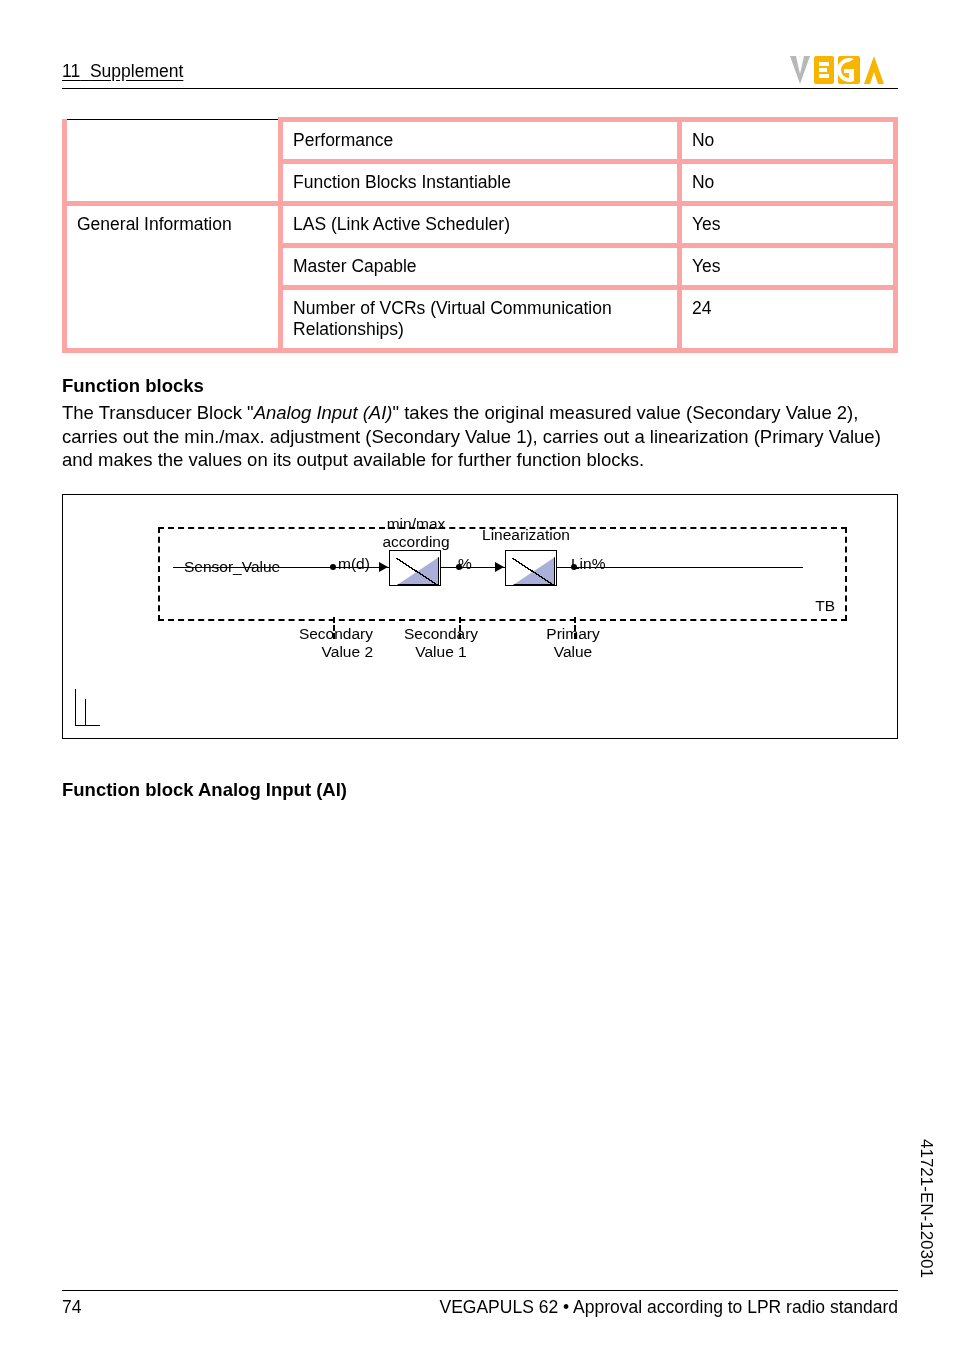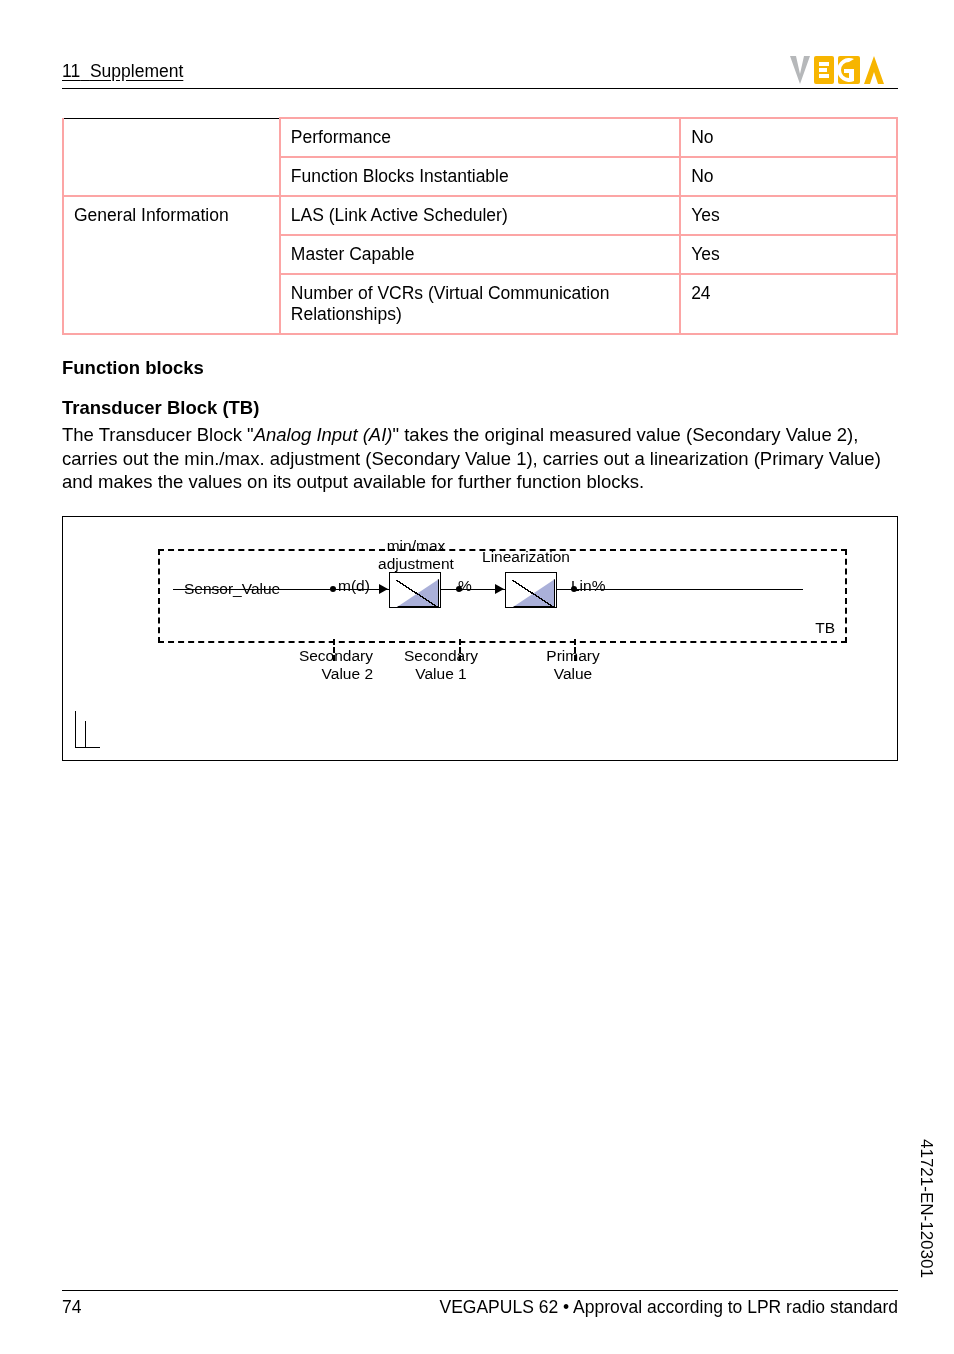--- a/index.html
+++ b/index.html
@@ -37,21 +37,21 @@
     height: 32px;
     margin-bottom: -4px;
   }
 
   table.data {
     border-collapse: collapse;
     width: 100%;
     font-size: 17.5px;
   }
   table.data td {
-    border: 2px solid #fca5a5;
+    border: 5px solid #fca5a5;
     padding: 8px 10px;
     vertical-align: top;
   }
   .col1 { width: 26%; }
   .col2 { width: 48%; }
   .col3 { width: 26%; }
 
   .h2 {
     font-weight: bold;
     font-size: 18.5px;
@@ -236,21 +236,20 @@
       <td class="col3">Yes</td>
     </tr>
     <tr>
       <td class="col2">Number of VCRs (Virtual Communication Relationships)</td>
       <td class="col3">24</td>
     </tr>
   </tbody>
     </table>
 
   <div class="h2">Function blocks</div>
-  <div class="h3">Transducer Block (TB)</div>
   <div class="para">
     <span>The Transducer Block "</span><span class="ital">Analog Input (AI)</span><span>" takes the original measured value (Secondary Value 2), carries out the min./max. adjustment (Secondary Value 1), carries out a linearization (Primary Value) and makes the values on its output available for further function blocks.</span>
   </div>
 
   <div class="diagram-frame">
 
     <div class="tb-box"></div>
 
     <div class="sensor-line"></div>
 
@@ -260,21 +259,21 @@
 
     <div class="arrow-right" style="left:316px; top:67px;"></div>
 
     <div class="dot" style="left:267px; top:69px;"></div>
 
     <div class="fn-box" style="left:326px; top:55px;">
       <div class="fn-inner"></div>
       <div class="fn-diag"></div>
     </div>
     <div class="lbl" style="left:304px; top:20px; width:98px; white-space:pre-line;">min/max
-adjustment</div>
+according</div>
 
     <div class="lbl" style="left:395px; top:60px;">%</div>
     <div class="arrow-right" style="left:432px; top:67px;"></div>
     <div class="dot" style="left:393px; top:69px;"></div>
 
     <div class="fn-box" style="left:442px; top:55px;">
       <div class="fn-inner"></div>
       <div class="fn-diag"></div>
     </div>
     <div class="lbl" style="left:408px; top:31px; width:110px;">Linearization</div>
@@ -295,20 +294,21 @@
     <div class="lbl" style="left:465px; top:130px; width:90px; white-space:pre-line;">Primary
 Value</div>
 
     <div class="bracket">
       <div style="left:0; bottom:0; width:18px; height:36px;"></div>
       <div style="left:10px; bottom:0; width:14px; height:26px;"></div>
     </div>
   </div>
 
 
+  <div class="h3" style="margin-top:40px;">Function block Analog Input (AI)</div>
 
   <div class="side-text">41721-EN-120301</div>
 
   <div class="footer">
     <span>74</span>
     <span>
       <span>VEGAPULS 62</span>
       <span>•</span>
       <span>Approval according to LPR radio standard</span>
     </span>

